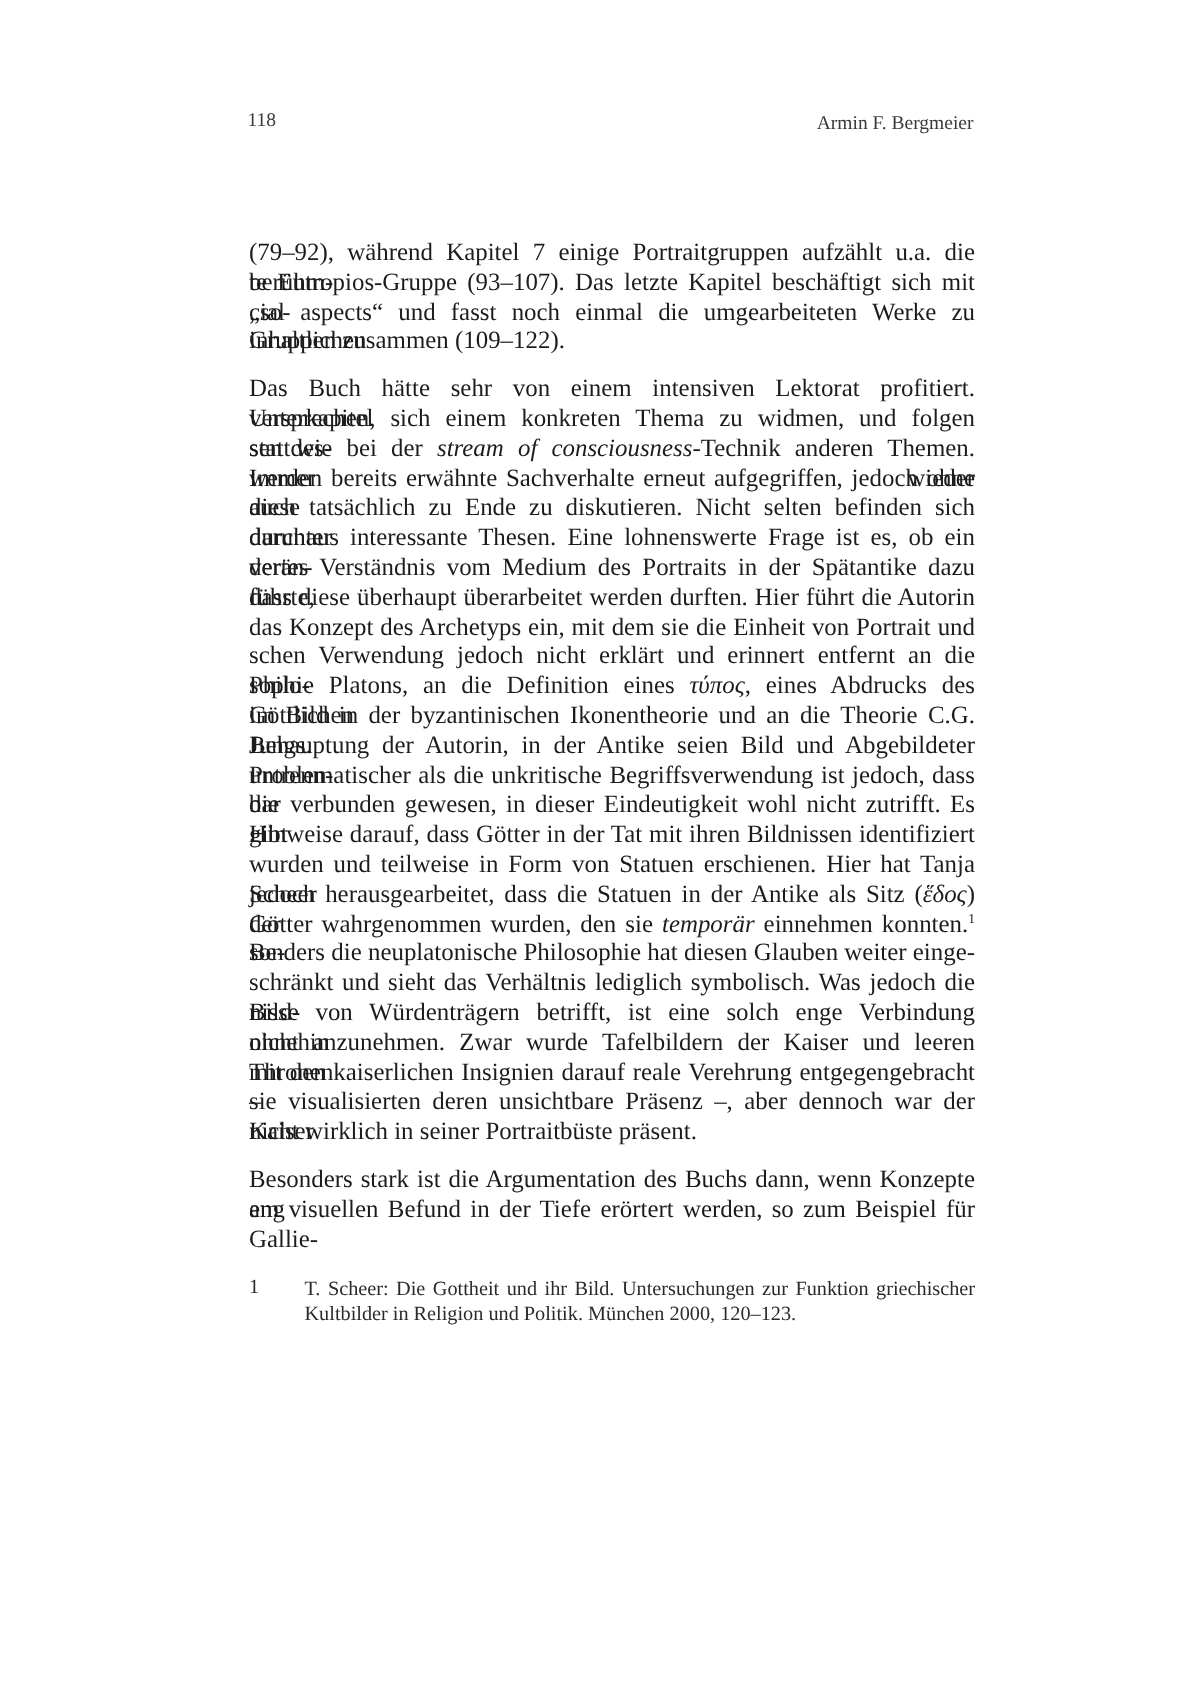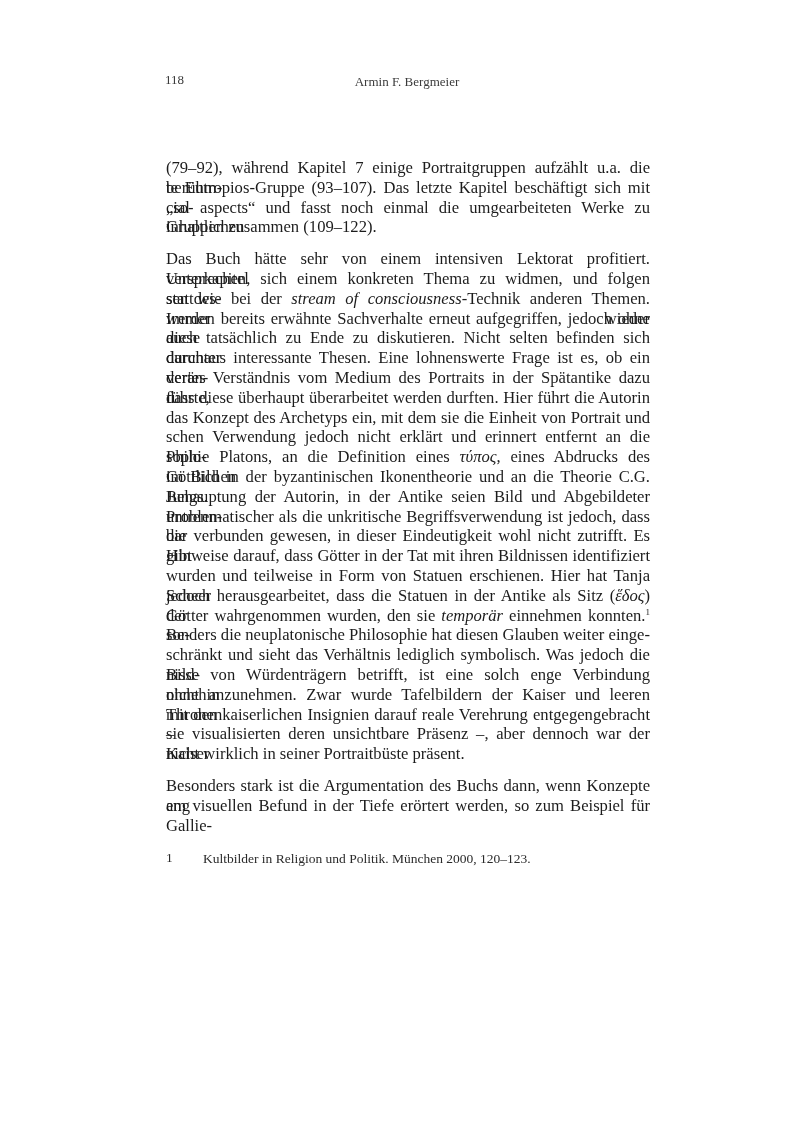--- a/index.html
+++ b/index.html
@@ -1,20 +1,20 @@
 <!DOCTYPE html>
 <html><head>
 <meta charset="utf-8">
 <style>
   html, body { margin: 0; padding: 0; background: #ffffff; }
   body { width: 799px; height: 1131px; position: relative; overflow: hidden; }
   .page { position: absolute; left: 0; top: 0; width: 799px; height: 978px; background: #ffffff; color: #1c1c1c; font-family: "Liberation Serif", "DejaVu Serif", serif; }
   .running-head { position: absolute; top: 72px; left: 165px; width: 484px; height: 20px; font-size: 13px; color: #3a3a3a; }
   .page-number { position: absolute; left: 0; top: 0; }
-  .running-title { position: absolute; left: 0; right: 0; top: 2px; text-align: center; }
+  .running-title { position: absolute; left: 0; right: 0; top: 2px; text-align: right; }
   .body { position: absolute; left: 166px; top: 158px; width: 484px; font-size: 16.6px; }
   .line { display: block; height: 19.8px; line-height: 19.8px; text-align: justify; text-align-last: justify; white-space: nowrap; }
   .line.last { text-align-last: left; }
   .para-gap { height: 12px; }
   .line span.just { display: block; text-align: justify; text-align-last: justify; white-space: normal; }
   .line.last span.just { text-align-last: left; }
   em { font-style: italic; }
   sup { font-size: 9px; vertical-align: 6px; line-height: 0; }
   .footnote { position: absolute; left: 166px; top: 850px; width: 484px; font-size: 13.5px; color: #2a2a2a; }
   .fn-num { position: absolute; left: 0; top: 0; }
@@ -139,19 +139,22 @@
         </div>
       <div class="line">
           <span class="just">am visuellen Befund in der Tiefe erörtert werden, so zum Beispiel für Gallie-</span>
         </div>
     </div>
   </div>
 
   <div class="footnote">
     <span class="fn-num">1</span>
     <div class="fn-text">
+      <div class="fn-line">
+          <span class="just">T. Scheer: Die Gottheit und ihr Bild. Untersuchungen zur Funktion griechischer</span>
+        </div>
       <div class="fn-line last">
           <span class="just">Kultbilder in Religion und Politik. München 2000, 120–123.</span>
         </div>
     </div>
   </div>
 
 </div>
 
 </body></html>

